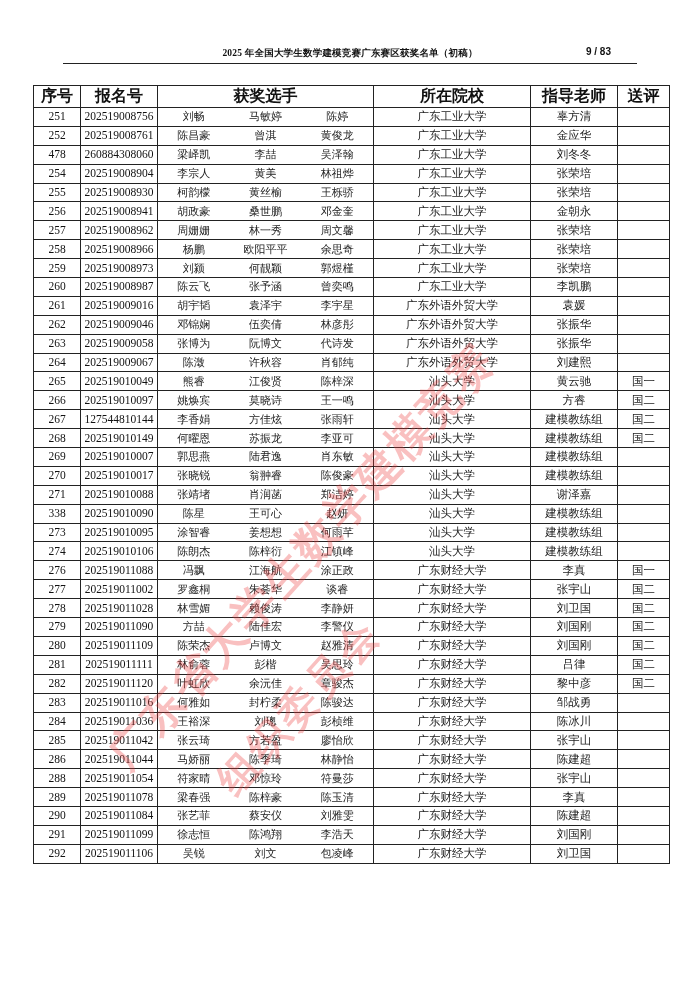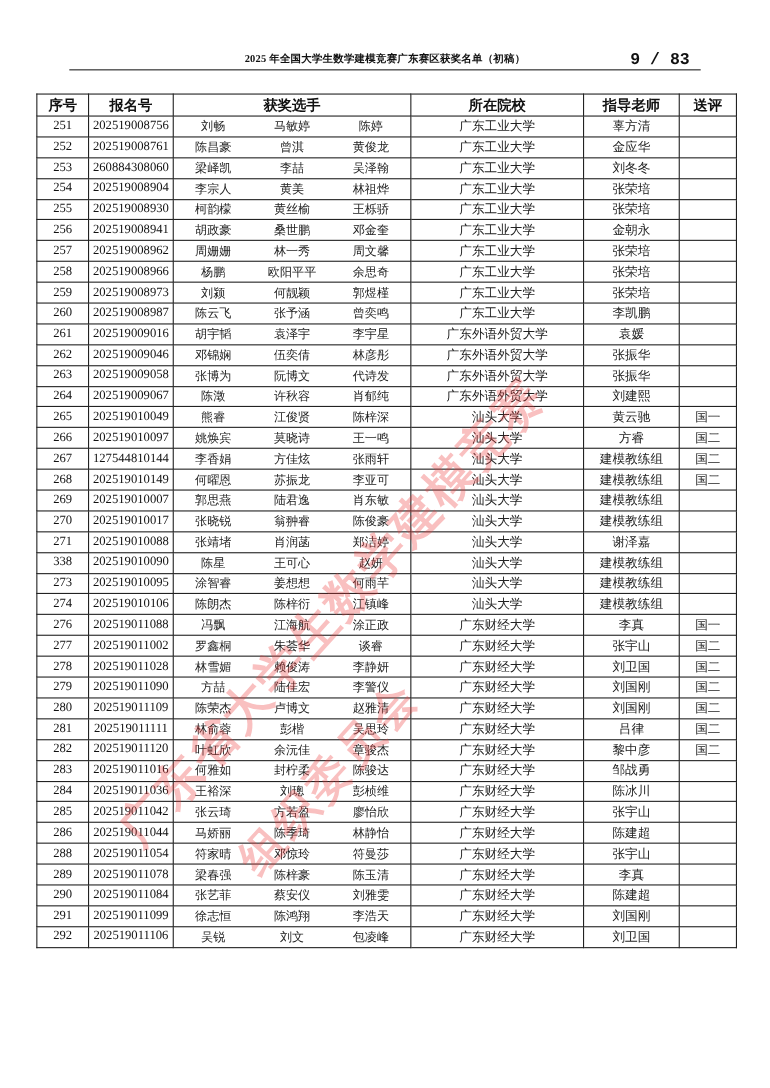--- a/index.html
+++ b/index.html
@@ -2,27 +2,27 @@
 <html><head>
   <meta charset="utf-8">
   <style>
     html, body { margin:0; padding:0; background:#ffffff; }
     body { width:700px; height:989px; position:relative; overflow:hidden;
            font-family:"DejaVu Serif", "Liberation Serif", serif; color:#111; }
     .page-header { position:absolute; left:63px; top:44px; width:574px; height:19px;
                    border-bottom:1.5px solid #222; }
     .page-header .title { position:absolute; left:0; right:0; top:3px; text-align:center;
                    font-family:Liberation Serif, serif; font-weight:bold; font-size:9.5px; letter-spacing:0.2px; }
-    .page-header .pageno { position:absolute; right:10px; top:2px; font-size:15px; font-weight:bold;
-                   font-family:Liberation Mono, monospace; }
+    .page-header .pageno { position:absolute; right:26px; top:2px; font-size:10px; font-weight:bold;
+                   font-family:Liberation Sans, sans-serif; }
     table.awards { position:absolute; left:33px; top:85px; border-collapse:collapse;
                    table-layout:fixed; width:636px; }
     table.awards th, table.awards td { border:1px solid #222; padding:0; text-align:center;
                    white-space:nowrap; overflow:hidden; }
-    table.awards th { height:19px; font-family:Liberation Mono, monospace; font-weight:bold; font-size:13px;text-align:center; }
+    table.awards th { height:19px; font-family:Liberation Mono, monospace; font-weight:bold; font-size:16px;text-align:center; }
     table.awards td { height:17.9px; font-size:11.5px; line-height:17px; }
     td.num { font-family:"Liberation Serif", serif; font-size:12px; }
     td.names { padding:0; }
     .names-wrap { display:flex; justify-content:space-around; }
     .names-wrap span { width:33%; text-align:center; font-family:"DejaVu Sans", sans-serif; font-size:11px; color:#222; }
     td.school, td.advisor, td.review { font-family:"DejaVu Sans", sans-serif; font-size:11px; color:#222; }
     .watermark { position:absolute; pointer-events:none; color:rgba(235,60,60,0.32);
                  font-family:"DejaVu Sans", sans-serif; font-weight:bold; white-space:nowrap;
                  transform-origin:left top; }
     .wm1 { left:95px; top:742px; font-size:44px; transform:rotate(-48deg); letter-spacing:2px; }
@@ -78,21 +78,21 @@
             <span>陈昌豪</span>
             <span>曾淇</span>
             <span>黄俊龙</span>
           </div>
         </td>
         <td class="school">广东工业大学</td>
         <td class="advisor">金应华</td>
         <td class="review"></td>
       </tr>
       <tr>
-        <td class="num">253</td>
+        <td class="num">478</td>
         <td class="num">260884308060</td>
         <td class="names">
           <div class="names-wrap">
             <span>梁峄凯</span>
             <span>李喆</span>
             <span>吴泽翰</span>
           </div>
         </td>
         <td class="school">广东工业大学</td>
         <td class="advisor">刘冬冬</td>

